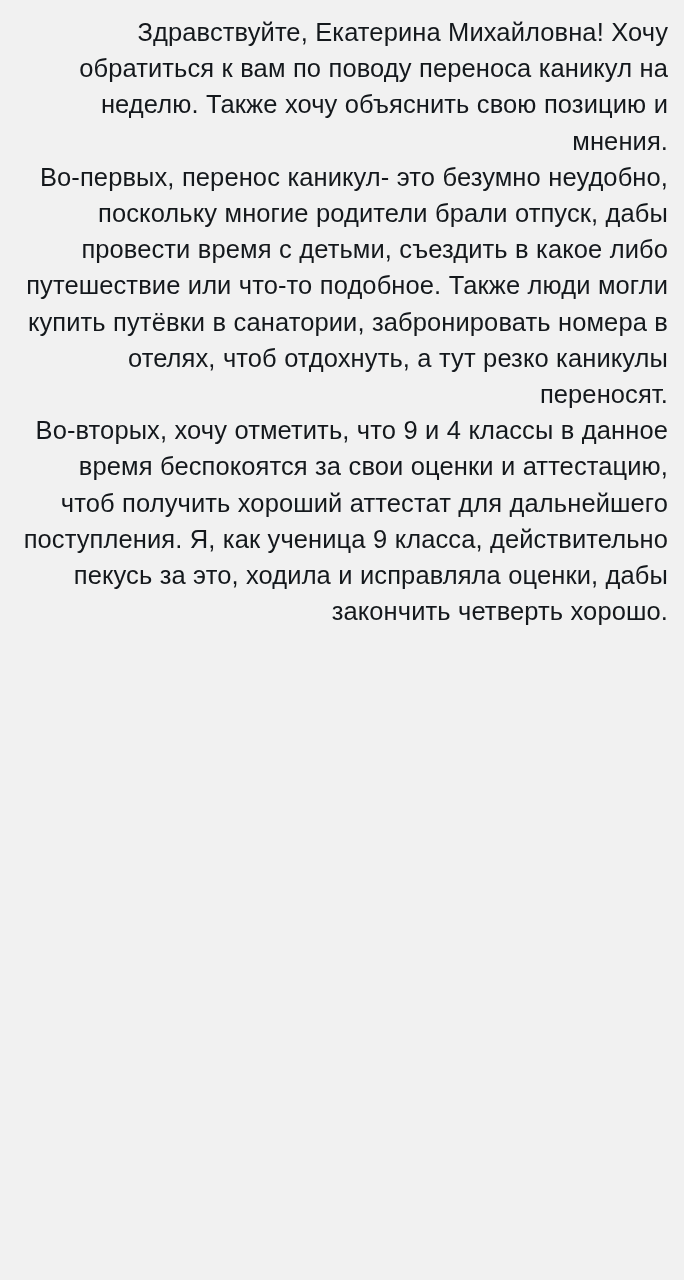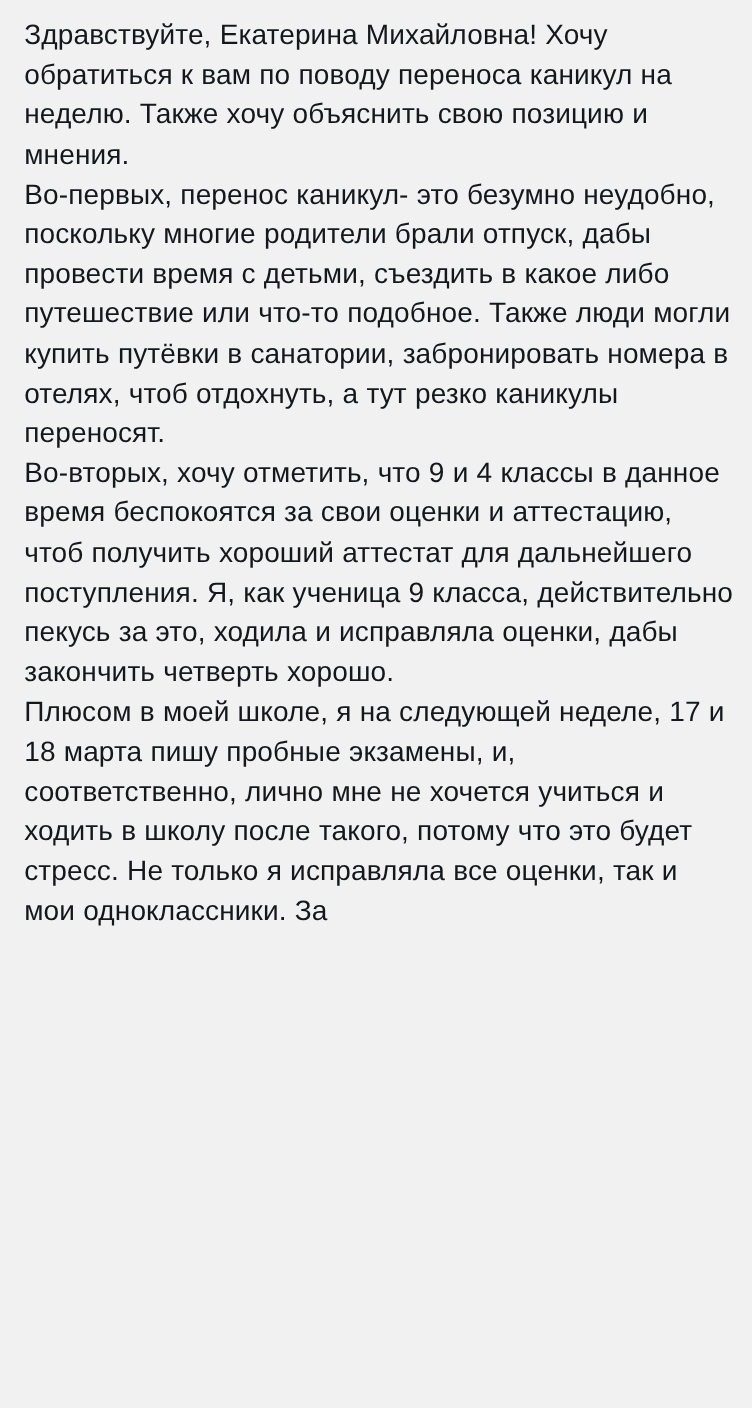--- a/index.html
+++ b/index.html
@@ -24,26 +24,25 @@
   .message-body {
     color: #14181c;
     font-size: 25.5px;
     line-height: 36.2px;
     letter-spacing: 0.1px;
     word-spacing: 0.2px;
   }
   .para {
     margin: 0;
     padding: 0;
-    text-align: left;
+    text-align: right;
   }
 </style>
 </head>
 <body>
 
 <div class="page">
   <div class="message-body">
     <p class="para">Здравствуйте, Екатерина Михайловна! Хочу обратиться к вам по поводу переноса каникул на неделю. Также хочу объяснить свою позицию и мнения.</p>
     <p class="para">Во-первых, перенос каникул- это безумно неудобно, поскольку многие родители брали отпуск, дабы провести время с детьми, съездить в какое либо путешествие или что-то подобное. Также люди могли купить путёвки в санатории, забронировать номера в отелях, чтоб отдохнуть, а тут резко каникулы переносят.</p>
     <p class="para">Во-вторых, хочу отметить, что 9 и 4 классы в данное время беспокоятся за свои оценки и аттестацию, чтоб получить хороший аттестат для дальнейшего поступления. Я, как ученица 9 класса, действительно пекусь за это, ходила и исправляла оценки, дабы закончить четверть хорошо.</p>
-    <p class="para">Плюсом в моей школе, я на следующей неделе, 17 и 18 марта пишу пробные экзамены, и, соответственно, лично мне не хочется учиться и ходить в школу после такого, потому что это будет стресс. Не только я исправляла все оценки, так и мои одноклассники. За</p>
   </div>
 </div>
 
 </body></html>

